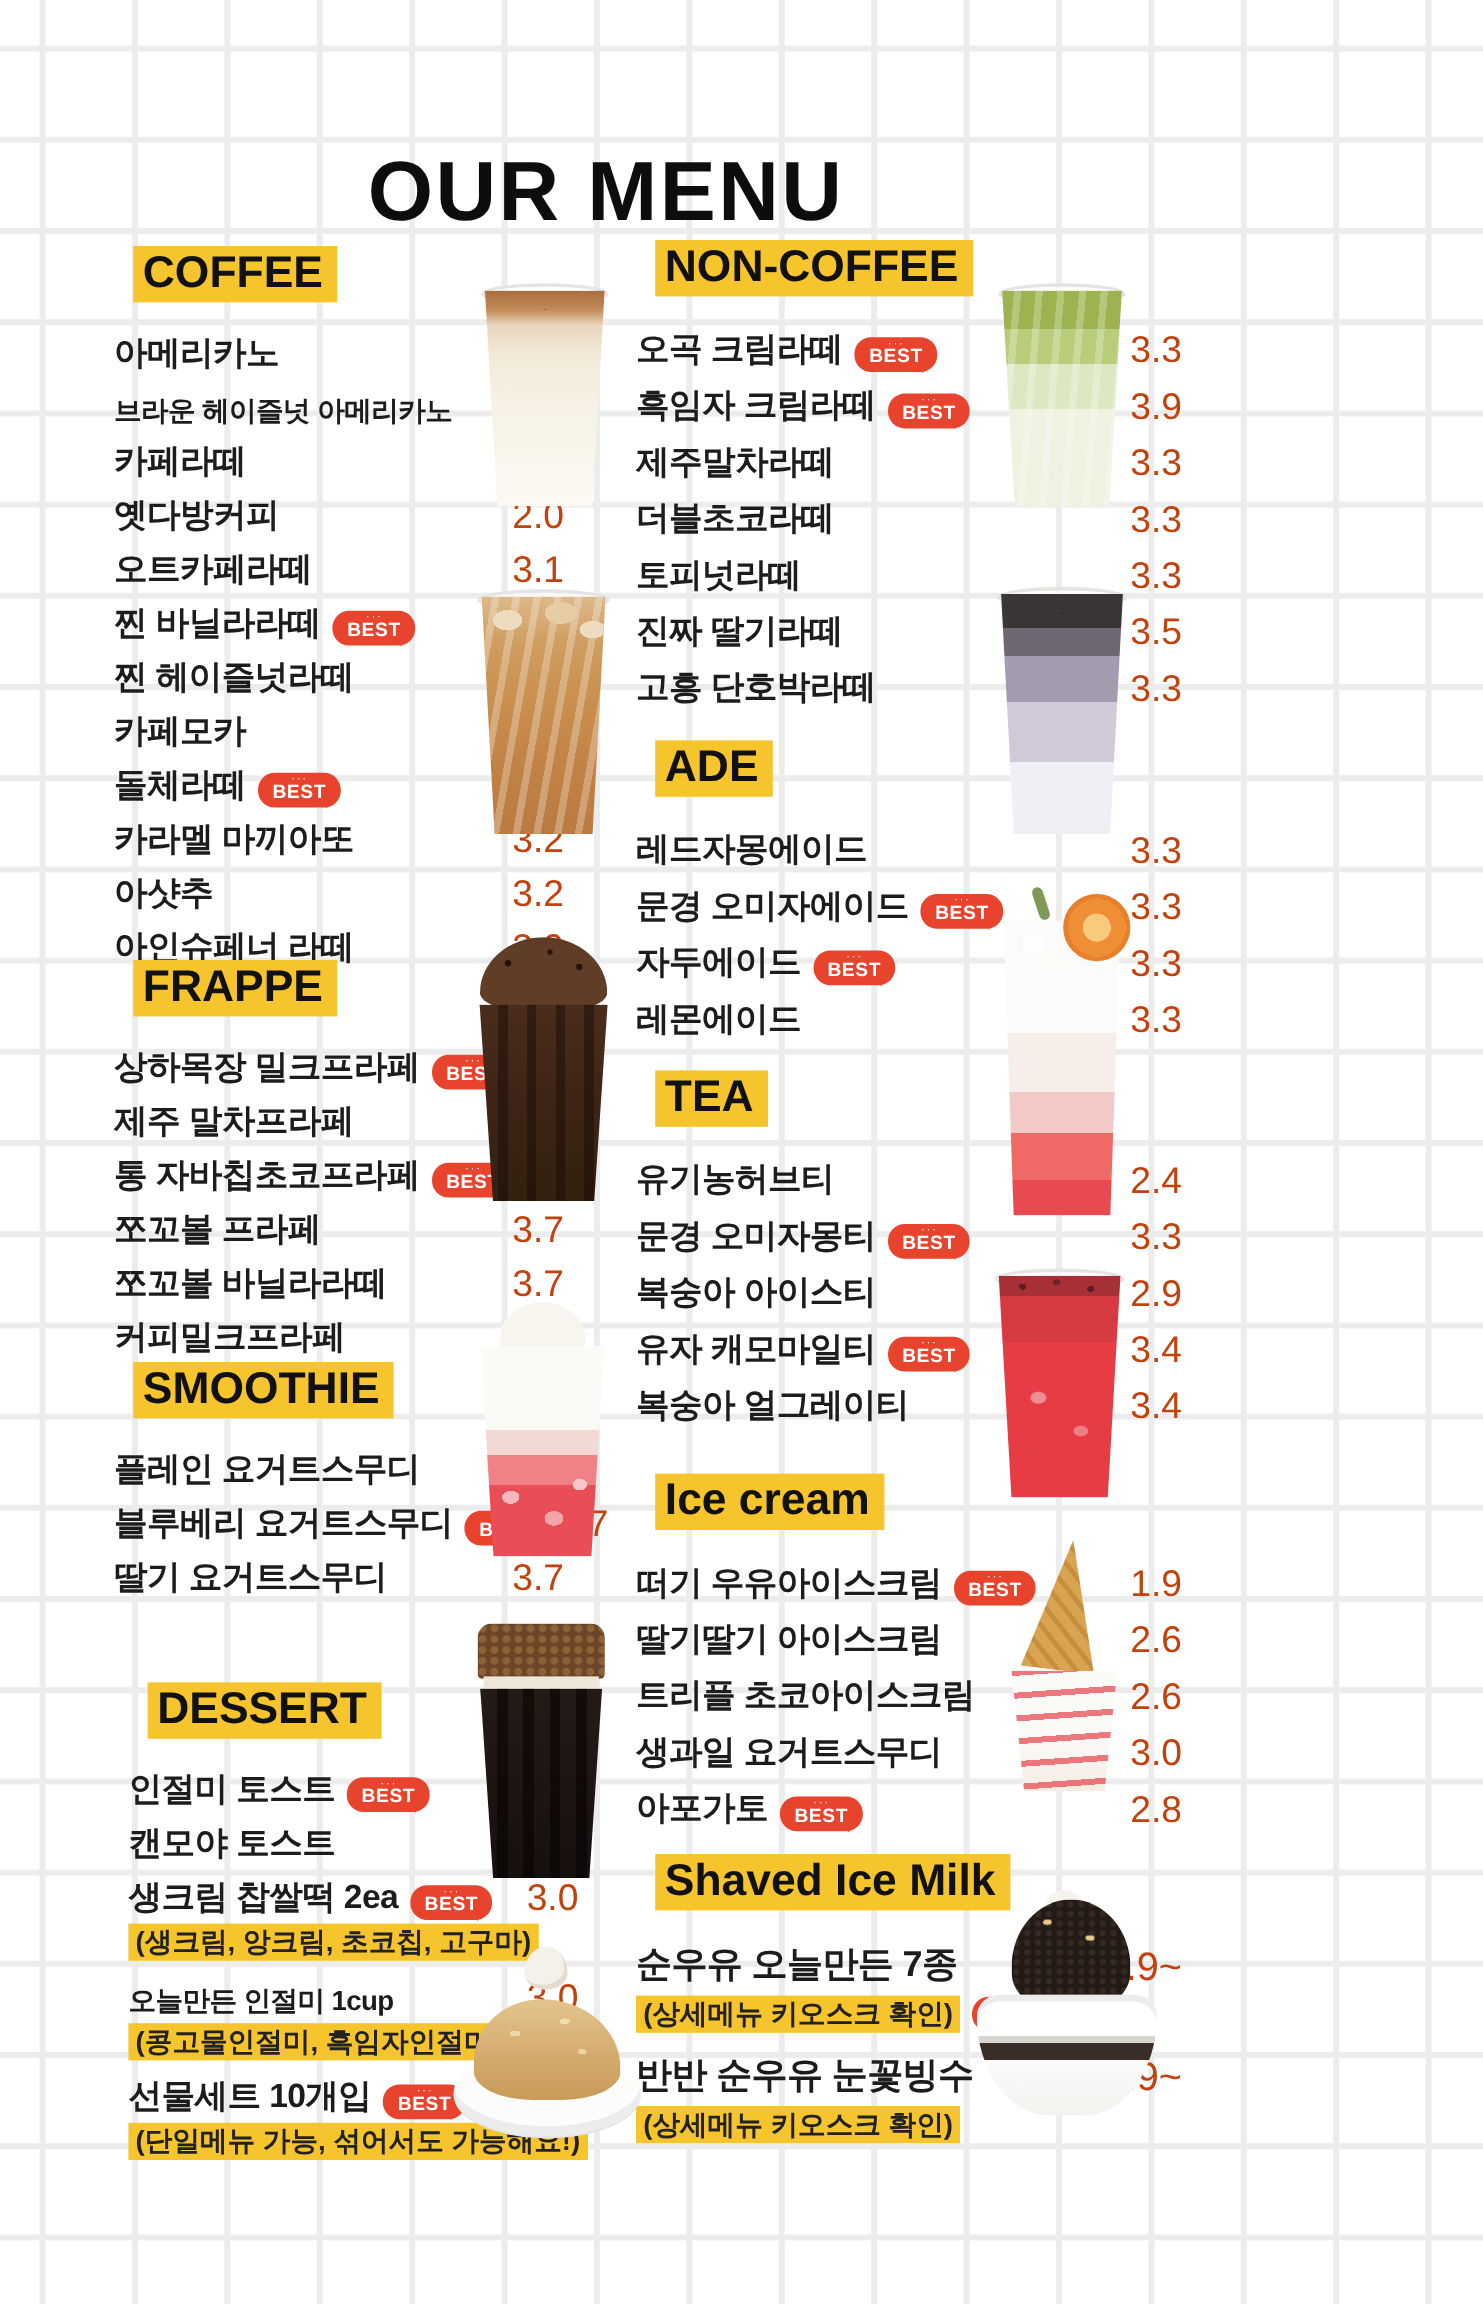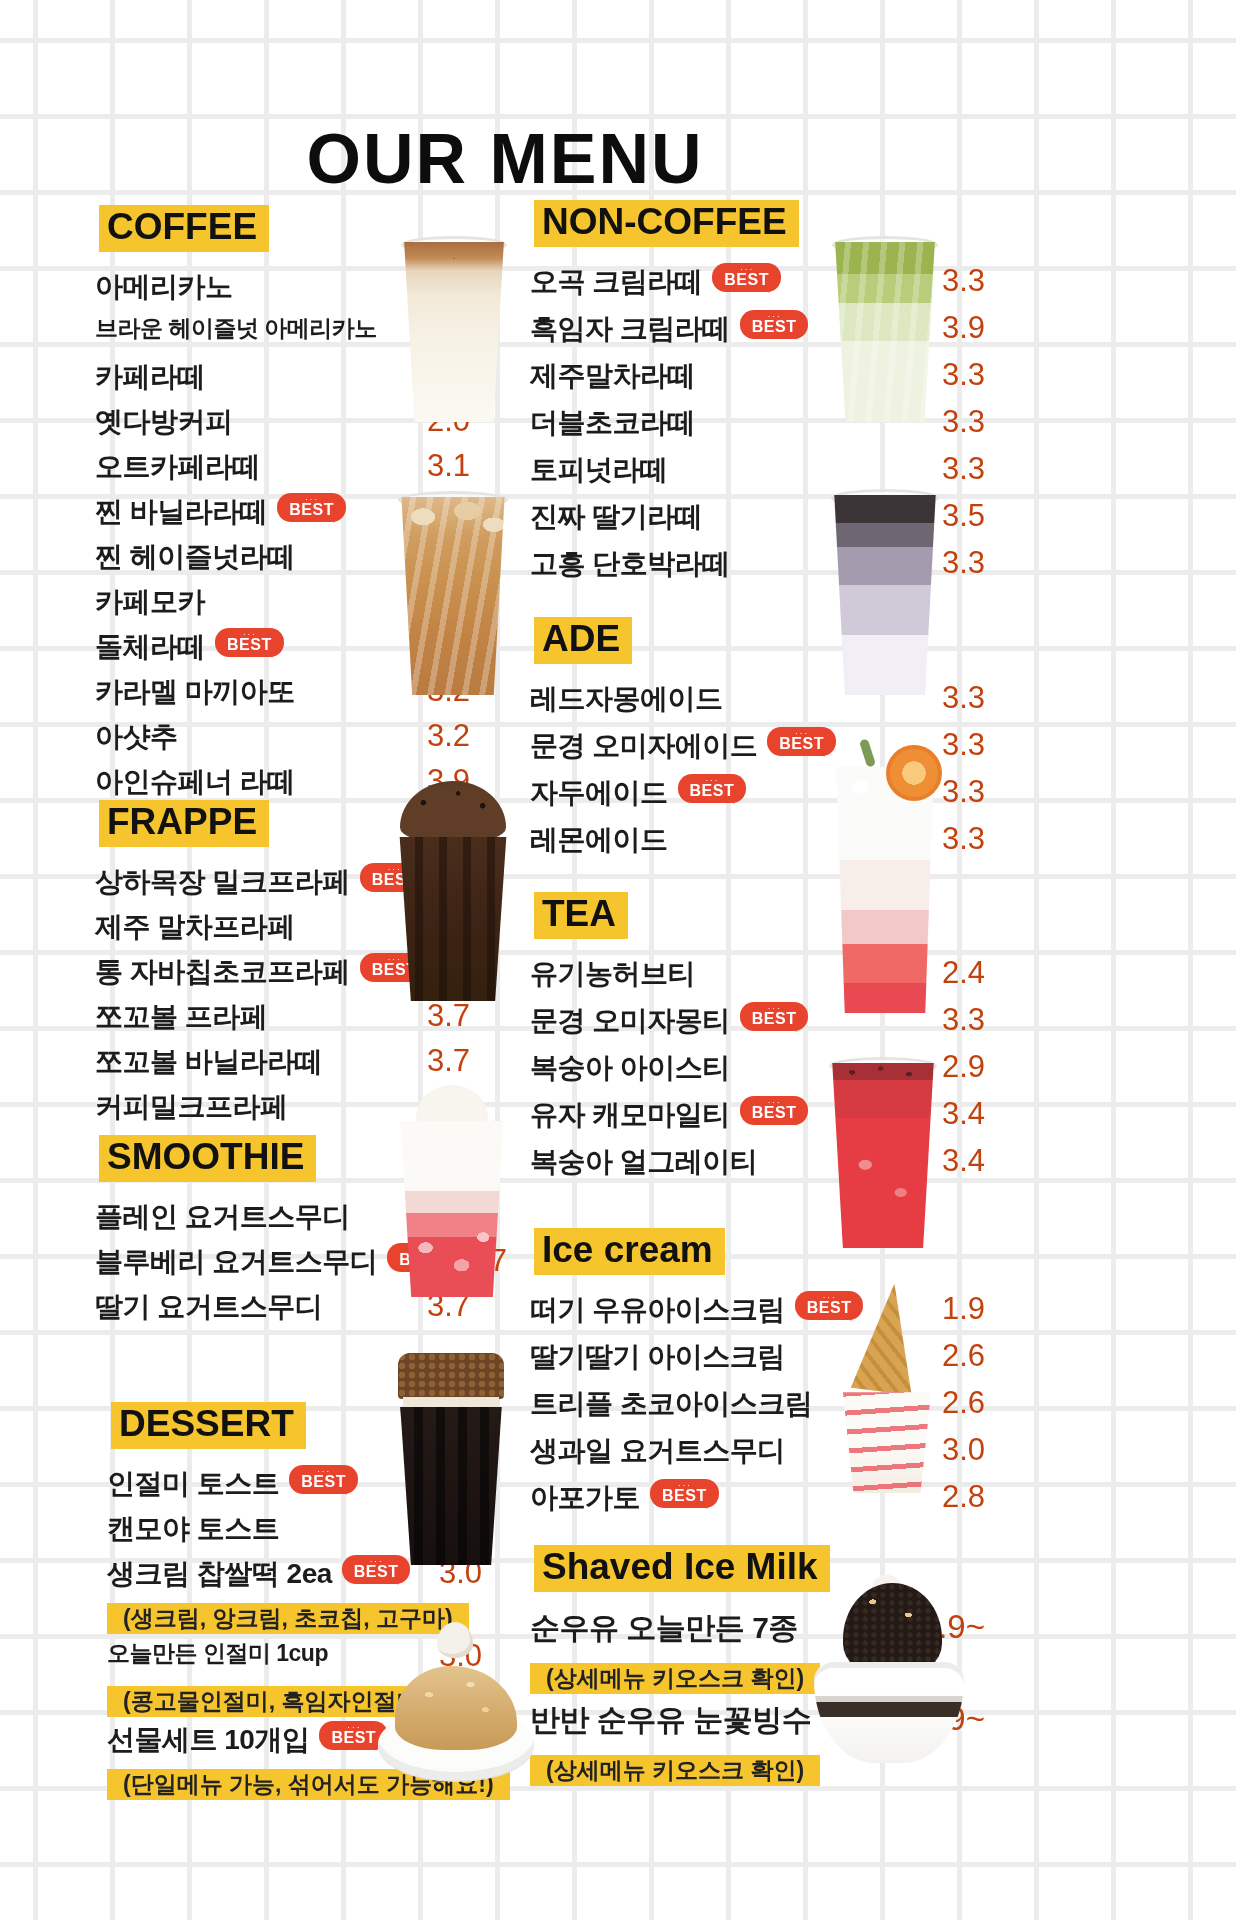--- a/index.html
+++ b/index.html
@@ -12,33 +12,33 @@
       linear-gradient(180deg,#ececec 5px,transparent 5px);
     background-size:77px 76px;
     background-position:33px 38px;
   }
   .page-title{
     position:absolute;left:0;top:72px;width:1010px;text-align:center;
     font-size:70px;font-weight:900;letter-spacing:2px;color:#0d0d0d;
   }
   .sec{position:absolute;}
   .sec h2{
-    display:inline-block;margin:0 0 16px 4px;padding:2px 12px 4px 8px;
+    display:inline-block;margin:0 0 16px 16px;padding:2px 12px 4px 8px;
     font-size:37px;font-weight:800;color:#111;background:var(--hl,#f6c52e);
     line-height:1.1;
   }
-  .row{display:flex;align-items:flex-start;height:45px;white-space:nowrap;}
+  .row{display:flex;align-items:flex-end;height:45px;white-space:nowrap;}
   .right .row{height:47px;}
   .lab{font-size:28px;font-weight:600;color:#1c1c1c;letter-spacing:-0.5px;}
   .lab.sm{font-size:23px;}
   .price{margin-left:auto;font-size:31px;font-weight:500;color:#c2410c;padding-left:8px;}
   .noteline{height:38px;display:flex;align-items:center;white-space:nowrap;}
   .note{
     display:inline-block;background:var(--hl,#f6c52e);color:#222;
-    font-size:23px;font-weight:700;padding:2px 16px;line-height:1.15;text-align:right;
+    font-size:23px;font-weight:700;padding:2px 6px;line-height:1.15;text-align:right;
   }
   .best{
     display:inline-flex;flex-direction:column;align-items:center;justify-content:center;
     background:var(--badge,#e8432d);color:#fff;font-weight:800;font-size:16px;
     letter-spacing:.5px;padding:4px 12px;border-radius:14px;margin-left:10px;
     position:relative;line-height:1;flex:0 0 auto;
   }
   .best::before{content:"· · ·";display:block;font-size:6px;line-height:4px;margin-bottom:1px;color:#fff;}
   .best::after{
     content:"";position:absolute;right:9px;bottom:-8px;

